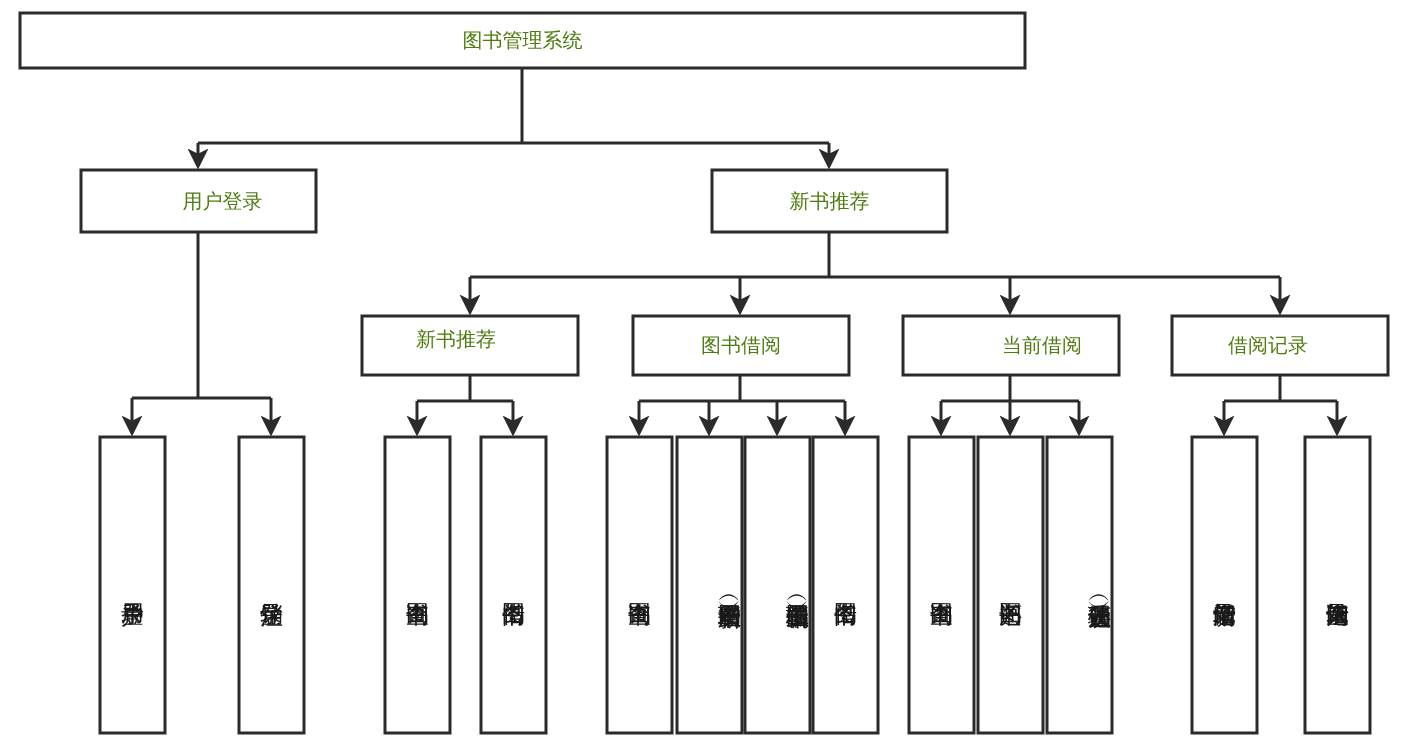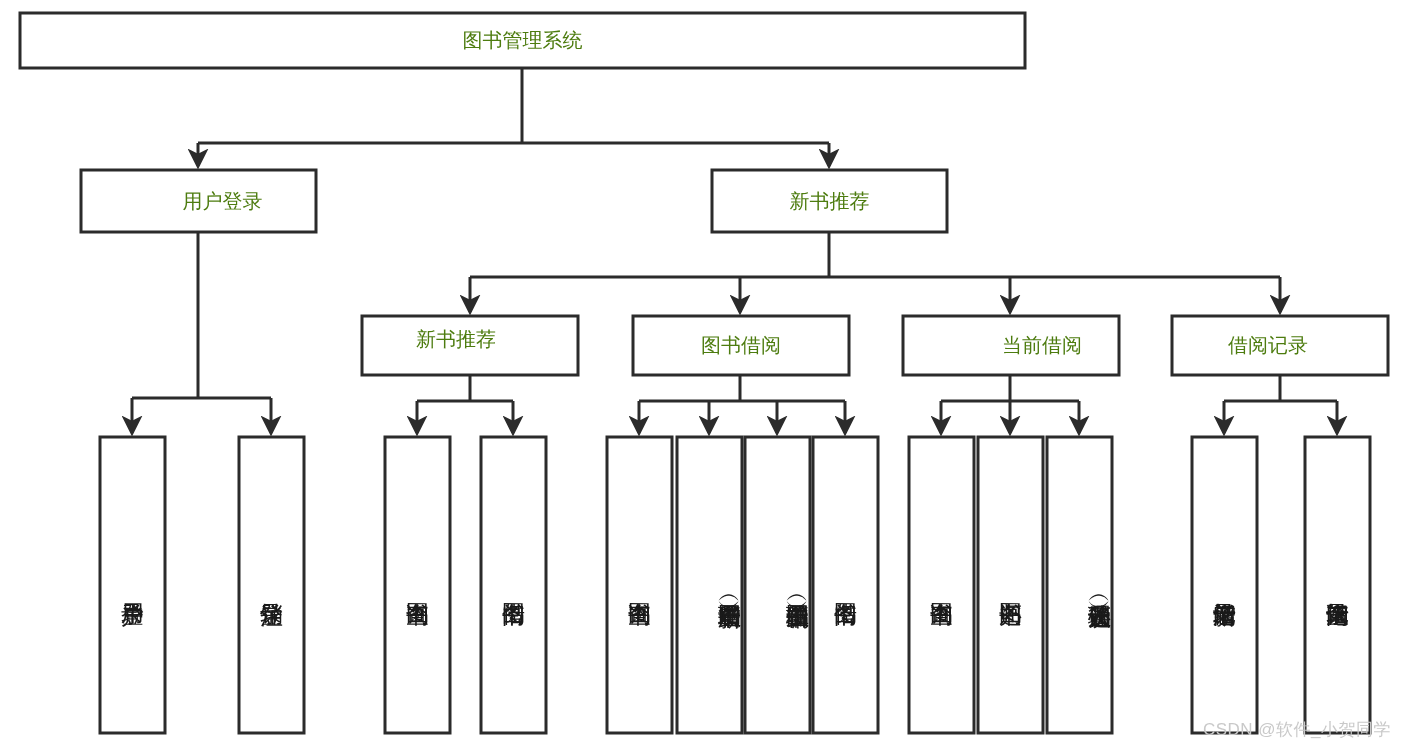--- a/index.html
+++ b/index.html
@@ -124,14 +124,13 @@
   <div class="vtextbox" style="left:607px;top:437px;width:65px;height:296px;">查询图书</div>
   <div class="vtextbox" style="left:677px;top:441px;width:65px;height:292px;align-items:flex-start;">新增图书（管理员）</div>
   <div class="vtextbox" style="left:745px;top:441px;width:65px;height:292px;align-items:flex-start;">编辑图书（管理员）</div>
   <div class="vtextbox" style="left:813px;top:437px;width:65px;height:296px;">借阅图书</div>
   <div class="vtextbox" style="left:909px;top:437px;width:65px;height:296px;">查询图书</div>
   <div class="vtextbox" style="left:978px;top:437px;width:65px;height:296px;">归还图书</div>
   <div class="vtextbox" style="left:1047px;top:441px;width:65px;height:292px;align-items:flex-start;">确认归还（管理员）</div>
   <div class="vtextbox" style="left:1192px;top:437px;width:65px;height:296px;">新增借阅记录</div>
   <div class="vtextbox" style="left:1305px;top:437px;width:65px;height:296px;">查询借阅记录</div>
 
-  <div class="watermark">CSDN @软件_小贺同学</div>
 </div>
 
 </body></html>

